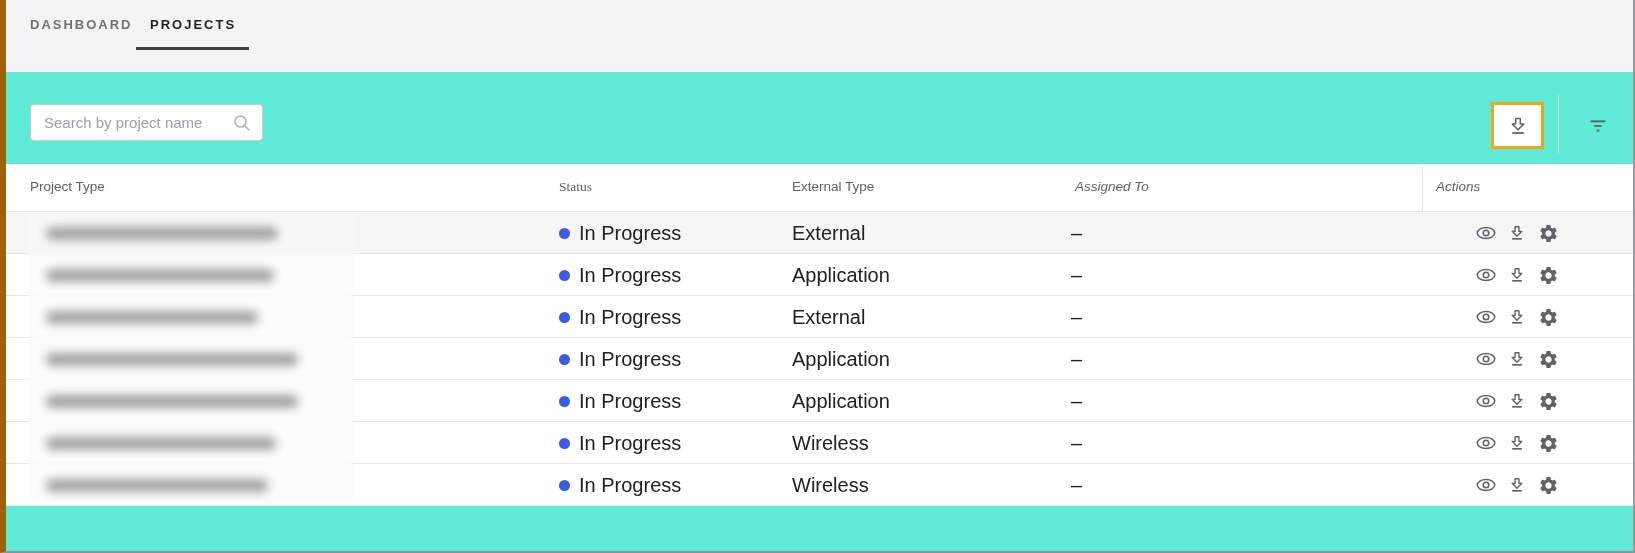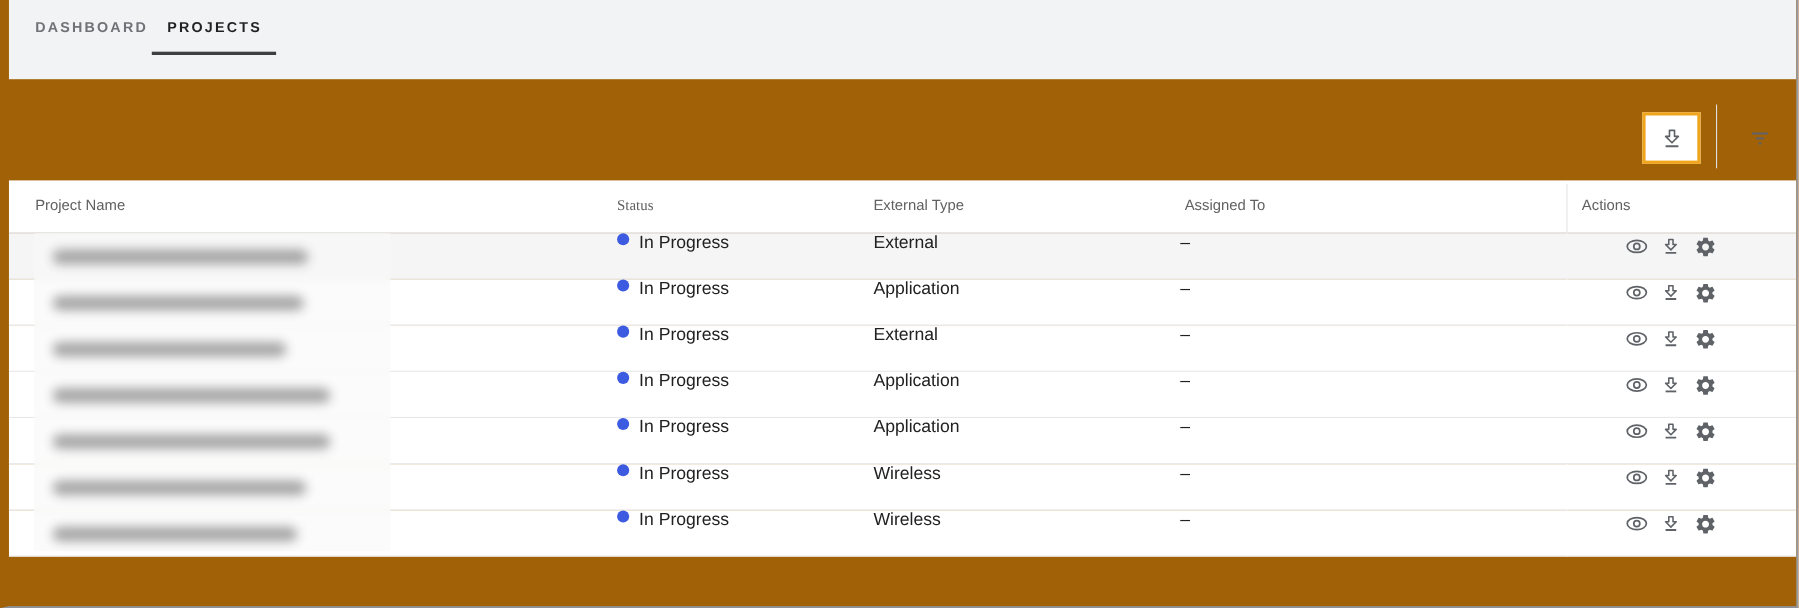--- a/index.html
+++ b/index.html
@@ -1,20 +1,20 @@
 <!DOCTYPE html>
 <html><head>
 <meta charset="utf-8">
 <style>
   * { margin:0; padding:0; box-sizing:border-box; }
   html,body { background:#fff; }
   body { font-family:"Liberation Sans", sans-serif; }
   .app {
-    position:relative; width:1635px; height:553px; background:#a16207;
-    border-left:8px solid #a16207; border-right:2px solid #979ba1; border-bottom:2px solid #8f9399;
+    position:relative; width:1635px; height:553px; background:#5eead4;
+    border-left:6px solid #a16207; border-right:2px solid #979ba1; border-bottom:2px solid #8f9399;
     overflow:hidden;
   }
   
   .tabbar { position:absolute; left:0; top:0; width:100%; height:72px; background:#f2f3f5; }
   .tab { position:absolute; top:17px; font-size:13px; font-weight:bold; letter-spacing:2px; cursor:pointer; }
   .tab.inactive { left:24px; color:#6f7377; }
   .tab.active { left:130px; padding:0 14px; color:#1f2123; }
   .tab-underline { position:absolute; left:130px; top:47px; width:113px; height:3px; background:#3c4043; }
   
   .search-box {
@@ -33,26 +33,26 @@
     cursor:pointer;
   }
   .toolbar-divider { position:absolute; left:1552px; top:95px; width:1px; height:58px; background:#dcdee1; }
   .filter-btn { position:absolute; left:1578px; top:111px; width:28px; height:28px; display:flex; align-items:center; justify-content:center; cursor:pointer; }
   
   .thead { position:absolute; left:0; top:164px; width:100%; height:48px; background:#fff; border-bottom:1px solid #e4e4e4; }
   .th { position:absolute; top:15px; font-size:13.5px; color:#616161; }
   .th.c-name { left:24px; }
   .th.c-status { left:553px;font-family:Liberation Serif, serif; }
   .th.c-type { left:786px; }
-  .th.c-assigned { left:1069px; }
-  .th.c-actions { left:1430px; }
+  .th.c-assigned { left:1069px;font-style:italic; }
+  .th.c-actions { left:1430px;font-style:italic; }
   .actions-divider { position:absolute; left:1416px; top:167px; width:1px; height:339px; background:#e4e4e4; }
   .row { position:absolute; left:0; width:100%; height:42px; background:#fff; border-bottom:1px solid #e8e8e8; }
   .row.shaded { background:#f5f5f5; }
-  .cell { position:absolute; top:0; height:42px; display:flex; align-items:flex-start; font-size:16px; color:#212121; }
+  .cell { position:absolute; top:0; height:42px; display:flex; align-items:center; font-size:20px; color:#212121; }
   .cell.c-status { left:553px; }
   .cell.c-type { left:786px; }
   .cell.c-assigned { left:1065px; }
   .cell.c-actions { left:1426px; width:132px; justify-content:flex-end; gap:7px; padding-right:4px; }
   .dot { width:11px; height:11px; border-radius:50%; background:#3D5BE0; margin-right:9px; flex:0 0 auto; }
   .action-btn { width:24px; height:24px; border:0; background:transparent; padding:0; display:flex; align-items:center; justify-content:center; cursor:pointer; }
   
   .blur-strip {
     position:absolute; left:23px; top:212px; width:324px; height:289px;
     background:rgba(249,249,249,0.62);
@@ -68,20 +68,29 @@
 <body>
 
 <div class="app">
 
   <div class="tabbar">
     <div class="tab inactive">DASHBOARD</div>
     <div class="tab active">PROJECTS</div>
     <div class="tab-underline"></div>
   </div>
 
+  <div class="search-box">
+    <input type="text" placeholder="Search by project name" style="">
+    <span class="search-icon">
+      <svg width="20" height="20" viewBox="0 0 20 20">
+          <circle cx="8.5" cy="8.5" r="5.5" fill="none" stroke="#b0b4b9" stroke-width="1.6"></circle>
+          <line x1="12.8" y1="12.8" x2="17" y2="17" stroke="#b0b4b9" stroke-width="1.6" stroke-linecap="round"></line>
+        </svg>
+    </span>
+  </div>
 
   <div class="download-highlight" style="border-color: rgb(240, 165, 31);">
     <span>
       <svg width="24" height="24" viewBox="0 0 24 24">
         <path d="M9.7 4.5 H14.3 V10 H17.8 L12 15.8 L6.2 10 H9.7 Z" fill="none" stroke="#5f6368" stroke-width="1.5" stroke-linejoin="round"></path>
         <line x1="6.2" y1="19" x2="17.8" y2="19" stroke="#5f6368" stroke-width="1.8"></line>
       </svg>
     </span>
   </div>
 
@@ -91,21 +100,21 @@
     <span>
       <svg width="22" height="22" viewBox="0 0 24 24">
         <line x1="4" y1="8" x2="20" y2="8" stroke="#5f6368" stroke-width="2"></line>
         <line x1="8" y1="13" x2="16" y2="13" stroke="#5f6368" stroke-width="2"></line>
         <line x1="10.5" y1="18" x2="13.5" y2="18" stroke="#5f6368" stroke-width="2"></line>
       </svg>
     </span>
   </div>
 
   <div class="thead">
-    <span class="th c-name">Project Name</span>
+    <span class="th c-name">Project Type</span>
     <span class="th c-status">Status</span>
     <span class="th c-type">External Type</span>
     <span class="th c-assigned">Assigned To</span>
     <span class="th c-actions">Actions</span>
   </div>
   <div class="actions-divider"></div>
 
   <div class="row shaded" style="top:212px">
     <span class="cell c-status">
         <i class="dot" style="background: rgb(61, 91, 224);"></i>

